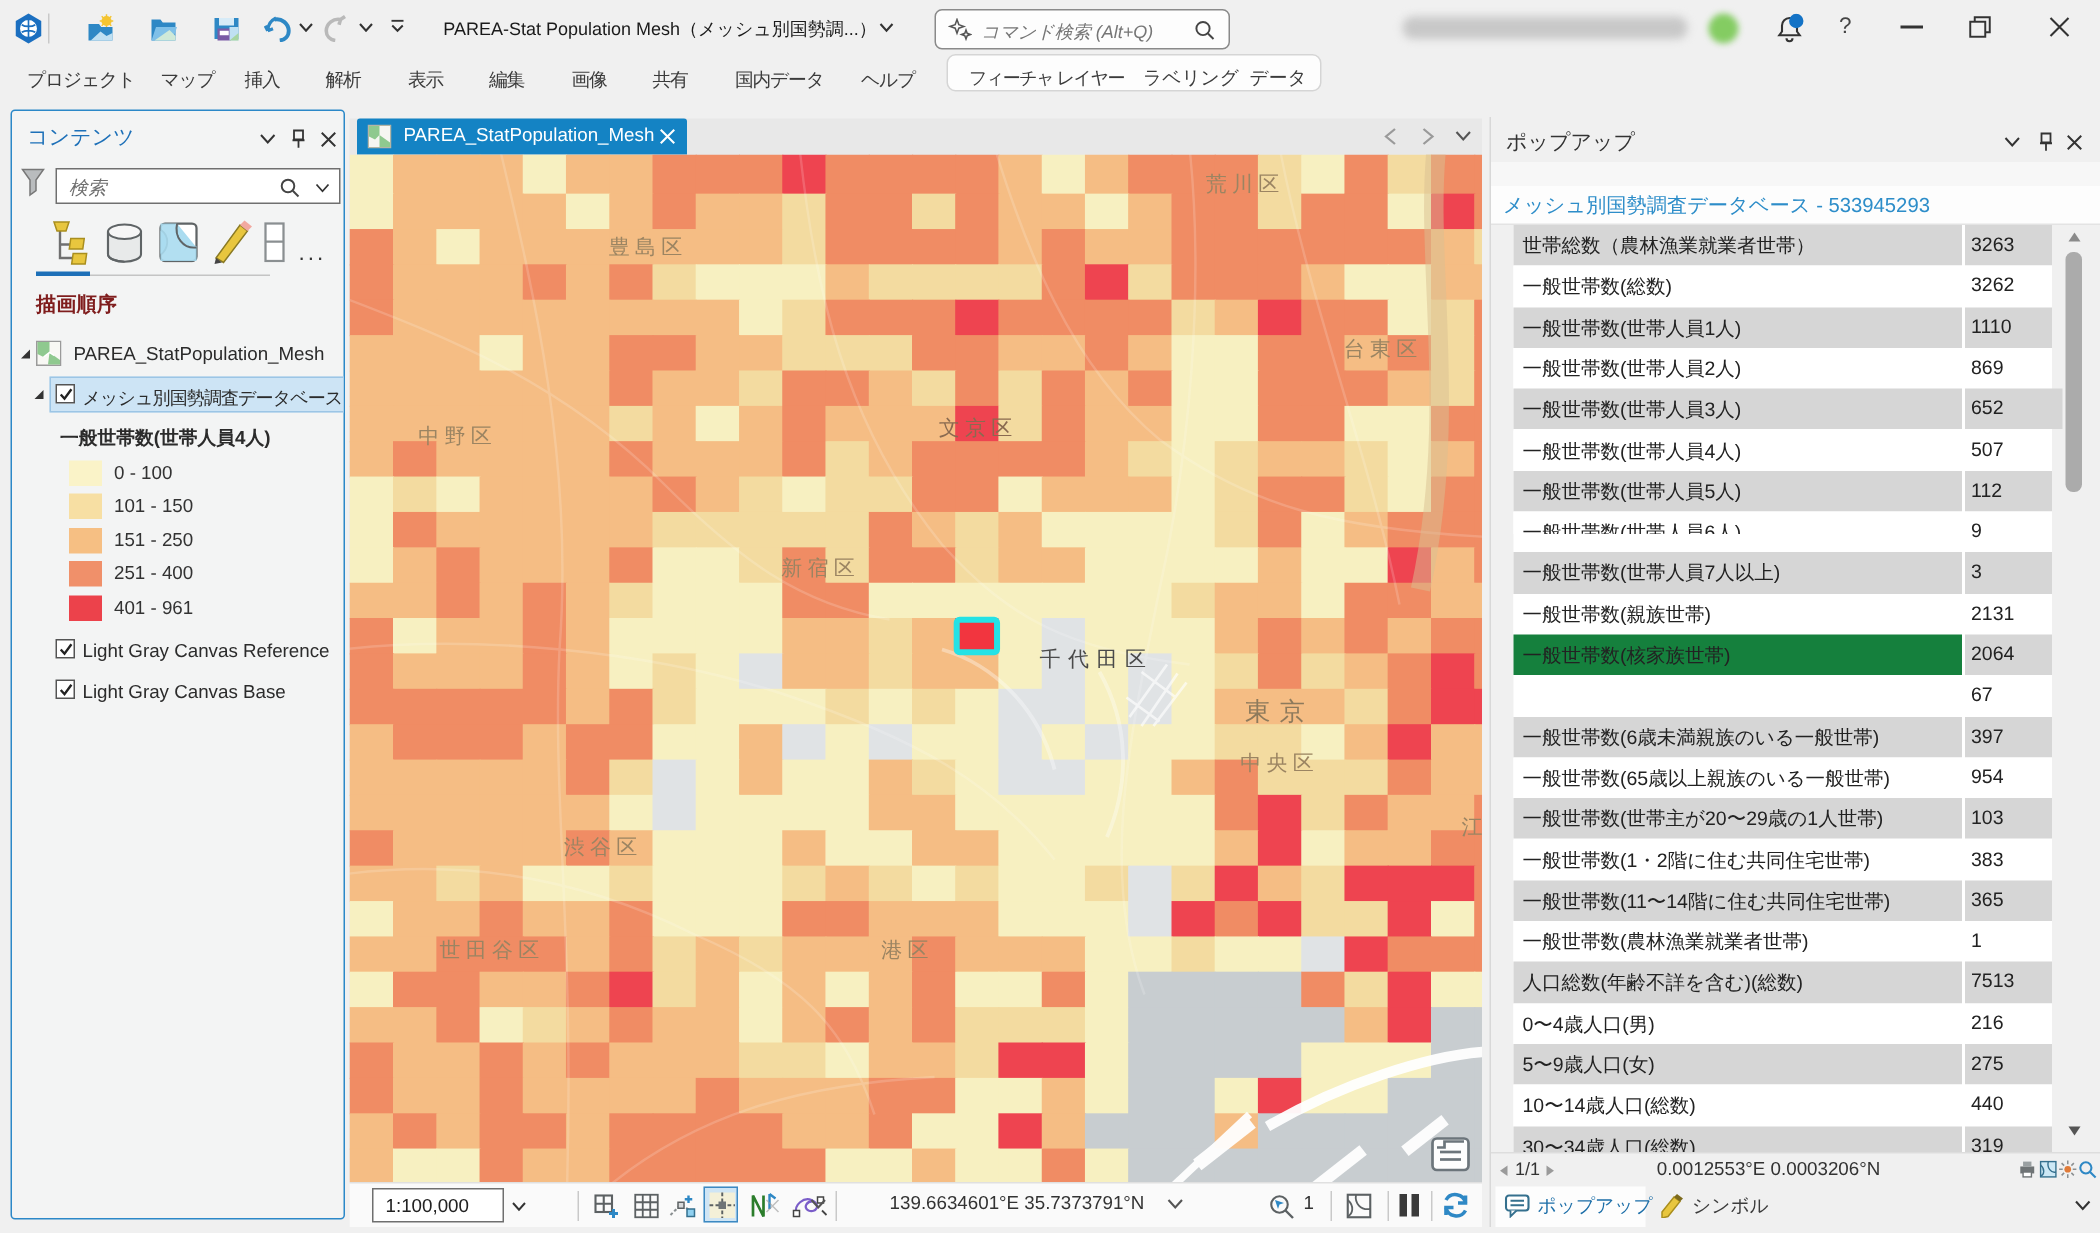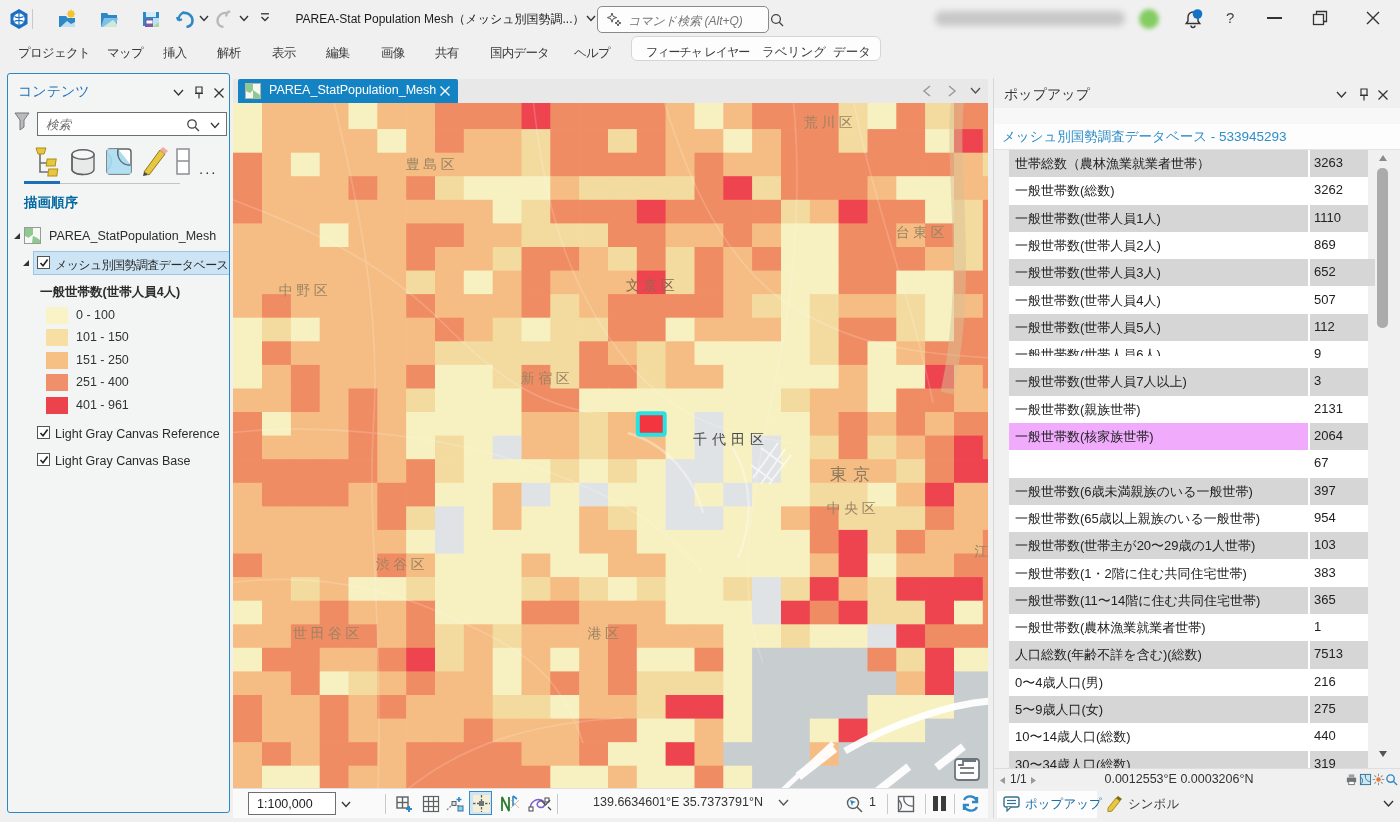--- a/index.html
+++ b/index.html
@@ -47,21 +47,21 @@
       <path d="M1 1 L5 5.5 L9 1" stroke="#333" stroke-width="1.4" fill="none"></path>
     </svg>
  <svg class="ico" style="left:260px;top:13px" width="10" height="10" viewBox="0 0 10 10">
       <path d="M1 .8 H9" stroke="#333" stroke-width="1.3"></path>
       <path d="M1.5 4 L5 7.5 L8.5 4" stroke="#333" stroke-width="1.3" fill="none"></path>
     </svg>
  <div class="abs" style="left:295px;top:11px;width:290px;height:18px;font-size:12px;color:#1a1a1a;text-align:center;white-space:nowrap">PAREA-Stat Population Mesh（メッシュ別国勢調...）</div>
  <svg class="ico" style="left:586px;top:15px" width="10" height="7" viewBox="0 0 10 7">
       <path d="M1 1 L5 5.5 L9 1" stroke="#333" stroke-width="1.4" fill="none"></path>
     </svg>
- <div class="abs" style="left:597px;top:6px;width:172px;height:27px;background:#fdfdfd;border:1px solid #8a8a8a;border-radius:5px">
+ <div class="abs" style="left:623px;top:6px;width:197px;height:27px;background:#fdfdfd;border:1px solid #8a8a8a;border-radius:5px">
    <svg class="ico" style="left:8px;top:5px" width="16" height="16" viewBox="0 0 16 16">
         <path d="M6 1 l1.2 3.4 L10.6 5.6 L7.2 6.8 L6 10.2 L4.8 6.8 L1.4 5.6 L4.8 4.4 Z" fill="none" stroke="#555" stroke-width="1"></path>
         <path d="M12 8 l.8 2.2 2.2 .8 -2.2 .8 -.8 2.2 -.8 -2.2 -2.2 -.8 2.2 -.8 Z" fill="none" stroke="#555" stroke-width="1"></path>
       </svg>
    <span class="abs" style="left:30px;top:6px;font-size:12px;font-style:italic;color:#767676">コマンド検索 (Alt+Q)</span>
    <svg class="ico" style="left:172px;top:6px" width="14" height="14" viewBox="0 0 14 14">
         <circle cx="6" cy="6" r="4.4" fill="none" stroke="#444" stroke-width="1.3"></circle>
         <path d="M9.3 9.3 L13 13" stroke="#444" stroke-width="1.3"></path>
       </svg>
  </div>
@@ -146,21 +146,21 @@
       <path d="M20 4 l3 -3 5 4 -3 3 Z" fill="#f2a9a0"></path>
       <path d="M4 26 L3 30 L8 29 Z" fill="#444"></path>
     </svg>
  <svg class="ico" style="left:168px;top:74px" width="14" height="27" viewBox="0 0 14 27">
       <rect x="1" y="1" width="12" height="25" fill="#fff" stroke="#8a8f91" stroke-width="1.5"></rect>
       <line x1="1" y1="13" x2="13" y2="13" stroke="#8a8f91" stroke-width="1.5"></line>
     </svg>
  <div class="abs" style="left:191px;top:86px;font-size:15px;color:#333;letter-spacing:2px">...</div>
  <div class="abs" style="left:16px;top:107px;width:36px;height:3px;background:#1d70b8"></div>
  <div class="abs" style="left:52px;top:109px;width:120px;height:1px;background:#c4c4c4"></div>
- <div class="abs" style="left:16px;top:120px;font-size:13.5px;font-weight:bold;color:#0369a1">描画順序</div>
+ <div class="abs" style="left:16px;top:120px;font-size:13.5px;font-weight:bold;color:#7f1d1d">描画順序</div>
  <svg class="ico" style="left:5px;top:158px" width="8" height="8" viewBox="0 0 8 8">
       <path d="M7 1 V7 H1 Z" fill="#333"></path>
     </svg>
  <svg class="ico" style="left:16px;top:153px" width="17" height="17" viewBox="0 0 17 17">
       <rect x="0.5" y="0.5" width="16" height="16" fill="#f8f8f4" stroke="#9a9a9a"></rect>
       <path d="M1 1 h8 v7 l-4 3 -4 -2 Z" fill="#8fc98f"></path>
       <path d="M9 8 l7 5 v3 h-8 Z" fill="#8fc98f"></path>
       <path d="M5 11 l4 -3 3 2" fill="none" stroke="#fff" stroke-width="1"></path>
     </svg>
  <div class="abs" style="left:41px;top:155px;font-size:12.5px;color:#2b2b2b">PAREA_StatPopulation_Mesh</div>
@@ -1204,21 +1204,21 @@
     </div>
     <div class="abs" style="left:316px;top:290.4px;width:58px;height:27.3px;background:#d6d6d6">
       <span class="abs" style="left:4px;top:5px;font-size:13px;color:#222">3</span>
     </div>
     <div class="abs" style="left:15px;top:317.7px;width:299px;height:27.3px;background:#ffffff;overflow:hidden">
       <span class="abs" style="left:6px;top:5px;font-size:13px;color:#222;white-space:nowrap">一般世帯数(親族世帯)</span>
     </div>
     <div class="abs" style="left:316px;top:317.7px;width:58px;height:27.3px;background:#ffffff">
       <span class="abs" style="left:4px;top:5px;font-size:13px;color:#222">2131</span>
     </div>
-    <div class="abs" style="left:15px;top:345.0px;width:299px;height:27.3px;background:#f0abfc;overflow:hidden">
+    <div class="abs" style="left:15px;top:345.0px;width:299px;height:27.3px;background:#15803d;overflow:hidden">
       <span class="abs" style="left:6px;top:5px;font-size:13px;color:#222;white-space:nowrap">一般世帯数(核家族世帯)</span>
     </div>
     <div class="abs" style="left:316px;top:345.0px;width:58px;height:27.3px;background:#d6d6d6">
       <span class="abs" style="left:4px;top:5px;font-size:13px;color:#222">2064</span>
     </div>
     <div class="abs" style="left:316px;top:372.3px;width:58px;height:27.3px;background:#ffffff">
       <span class="abs" style="left:4px;top:5px;font-size:13px;color:#222">67</span>
     </div>
     <div class="abs" style="left:15px;top:399.6px;width:299px;height:27.3px;background:#d6d6d6;overflow:hidden">
       <span class="abs" style="left:6px;top:5px;font-size:13px;color:#222;white-space:nowrap">一般世帯数(6歳未満親族のいる一般世帯)</span>

